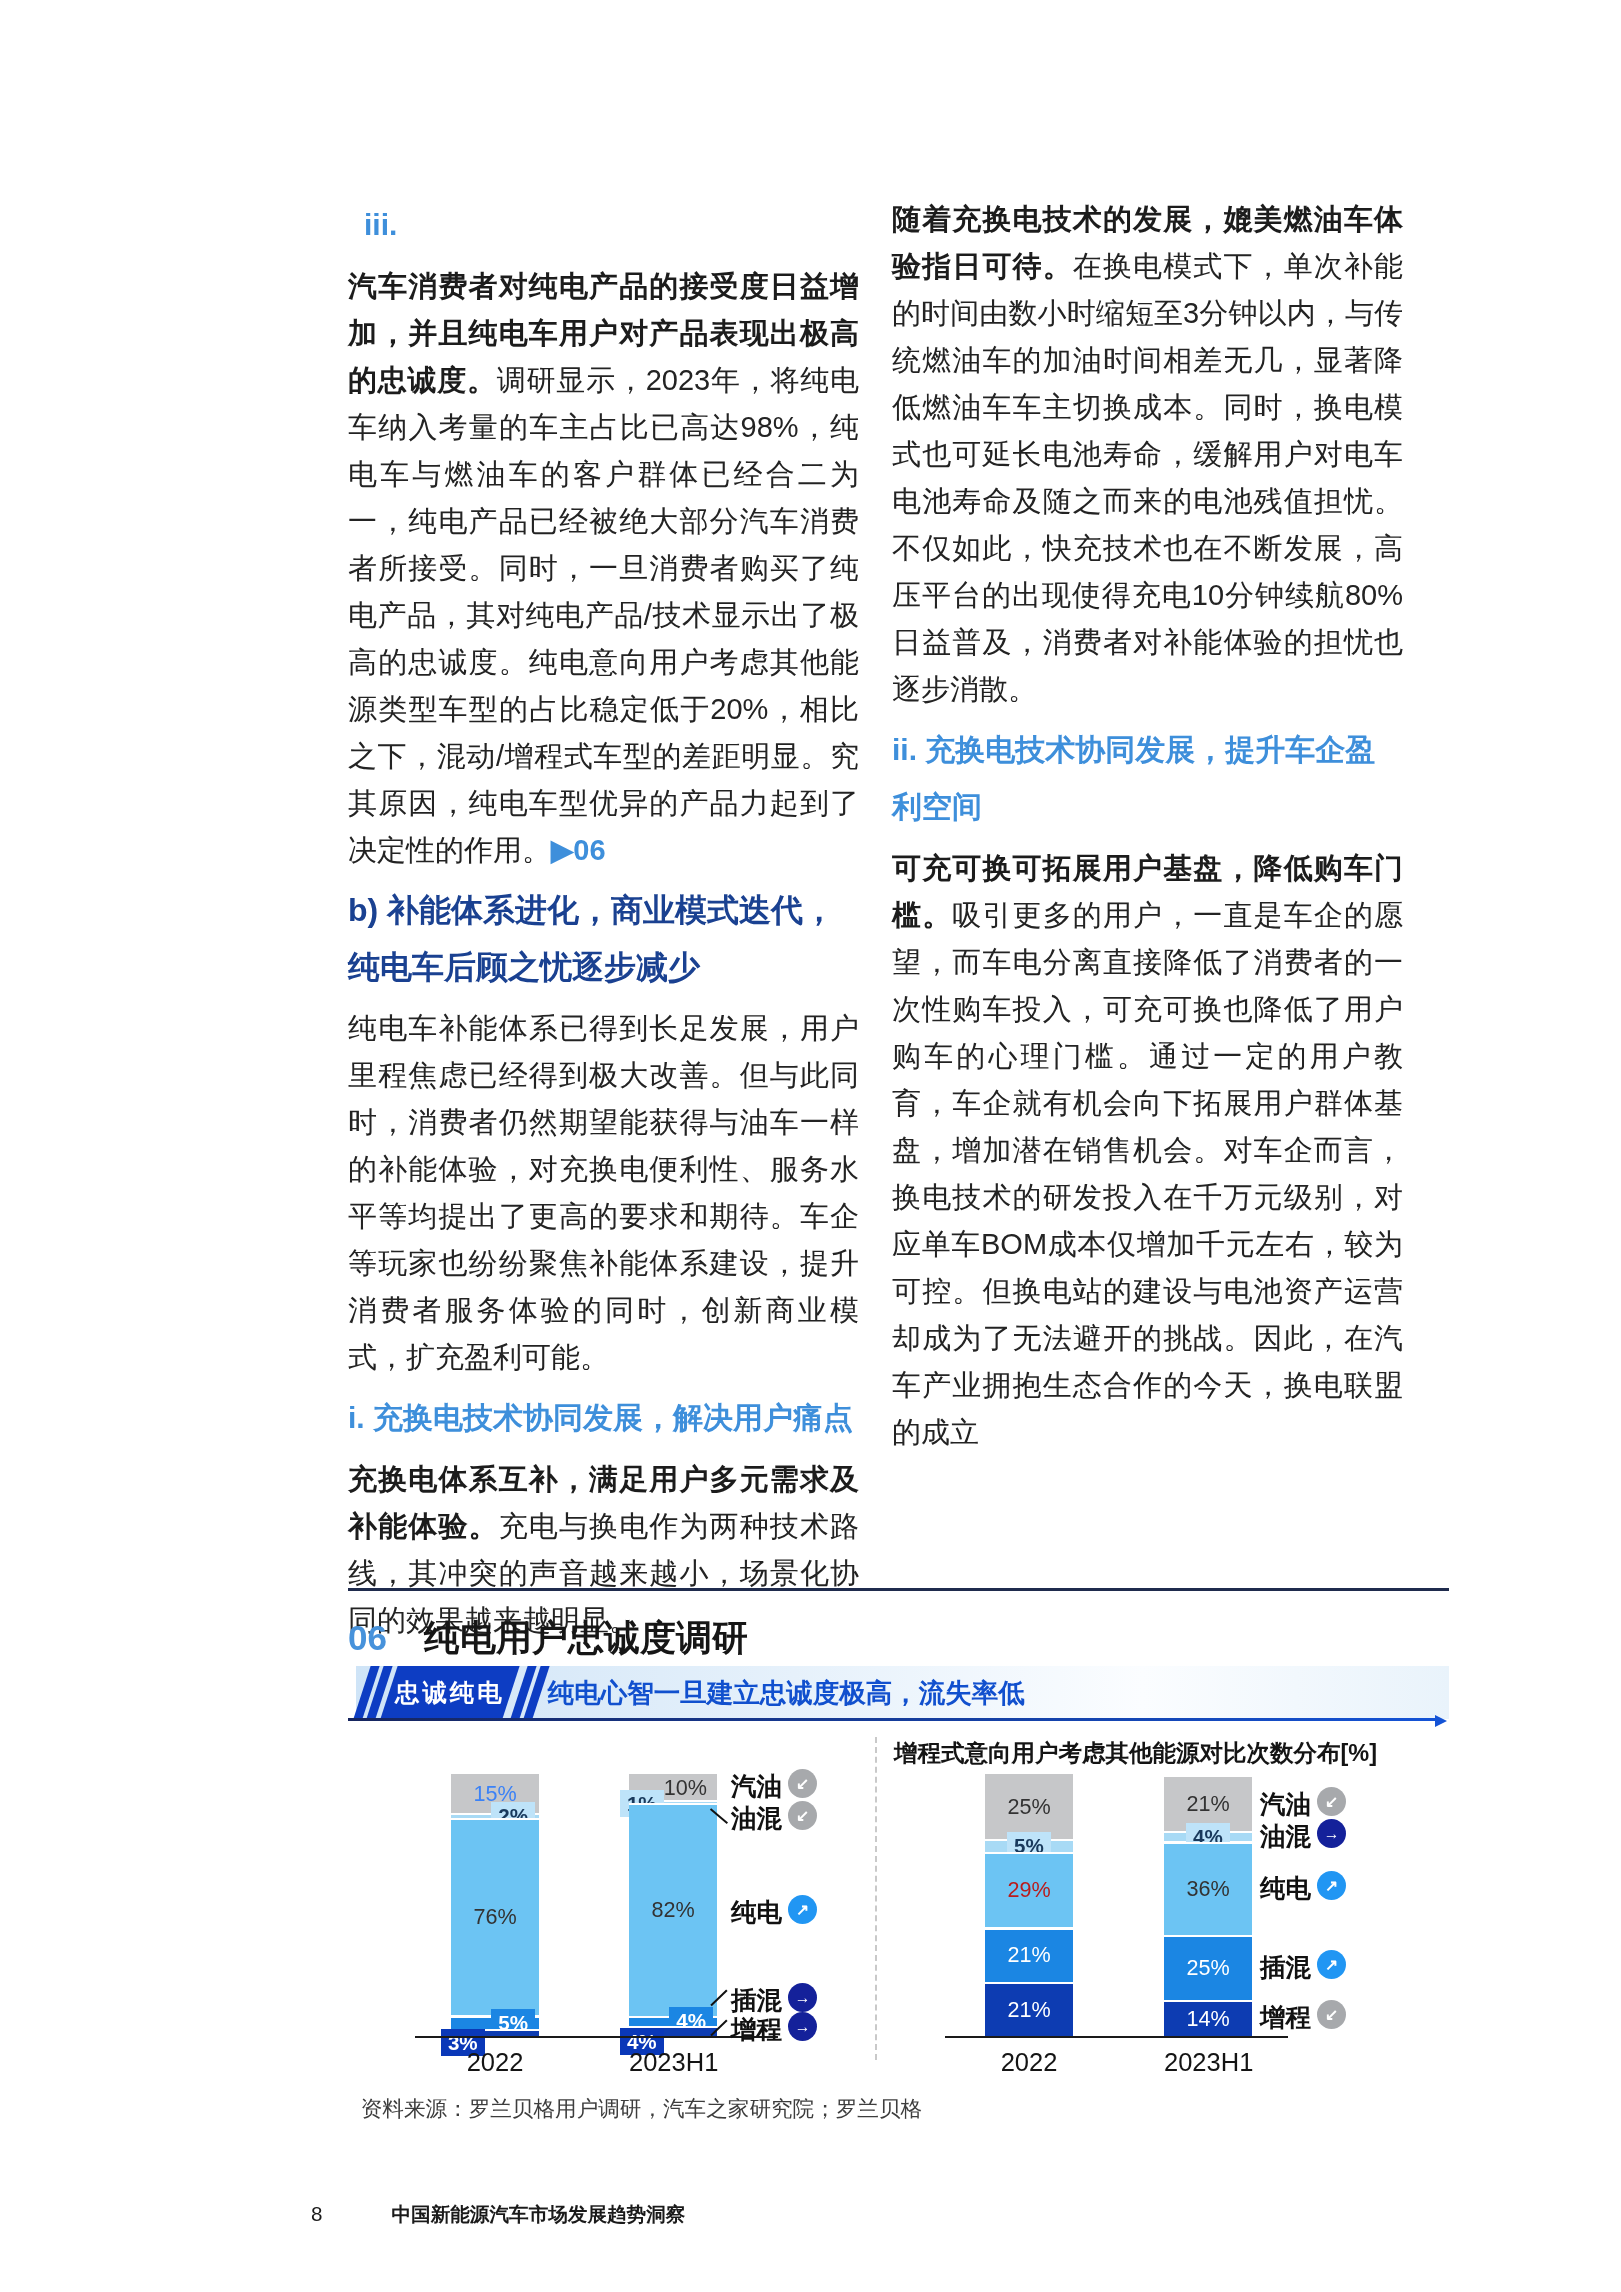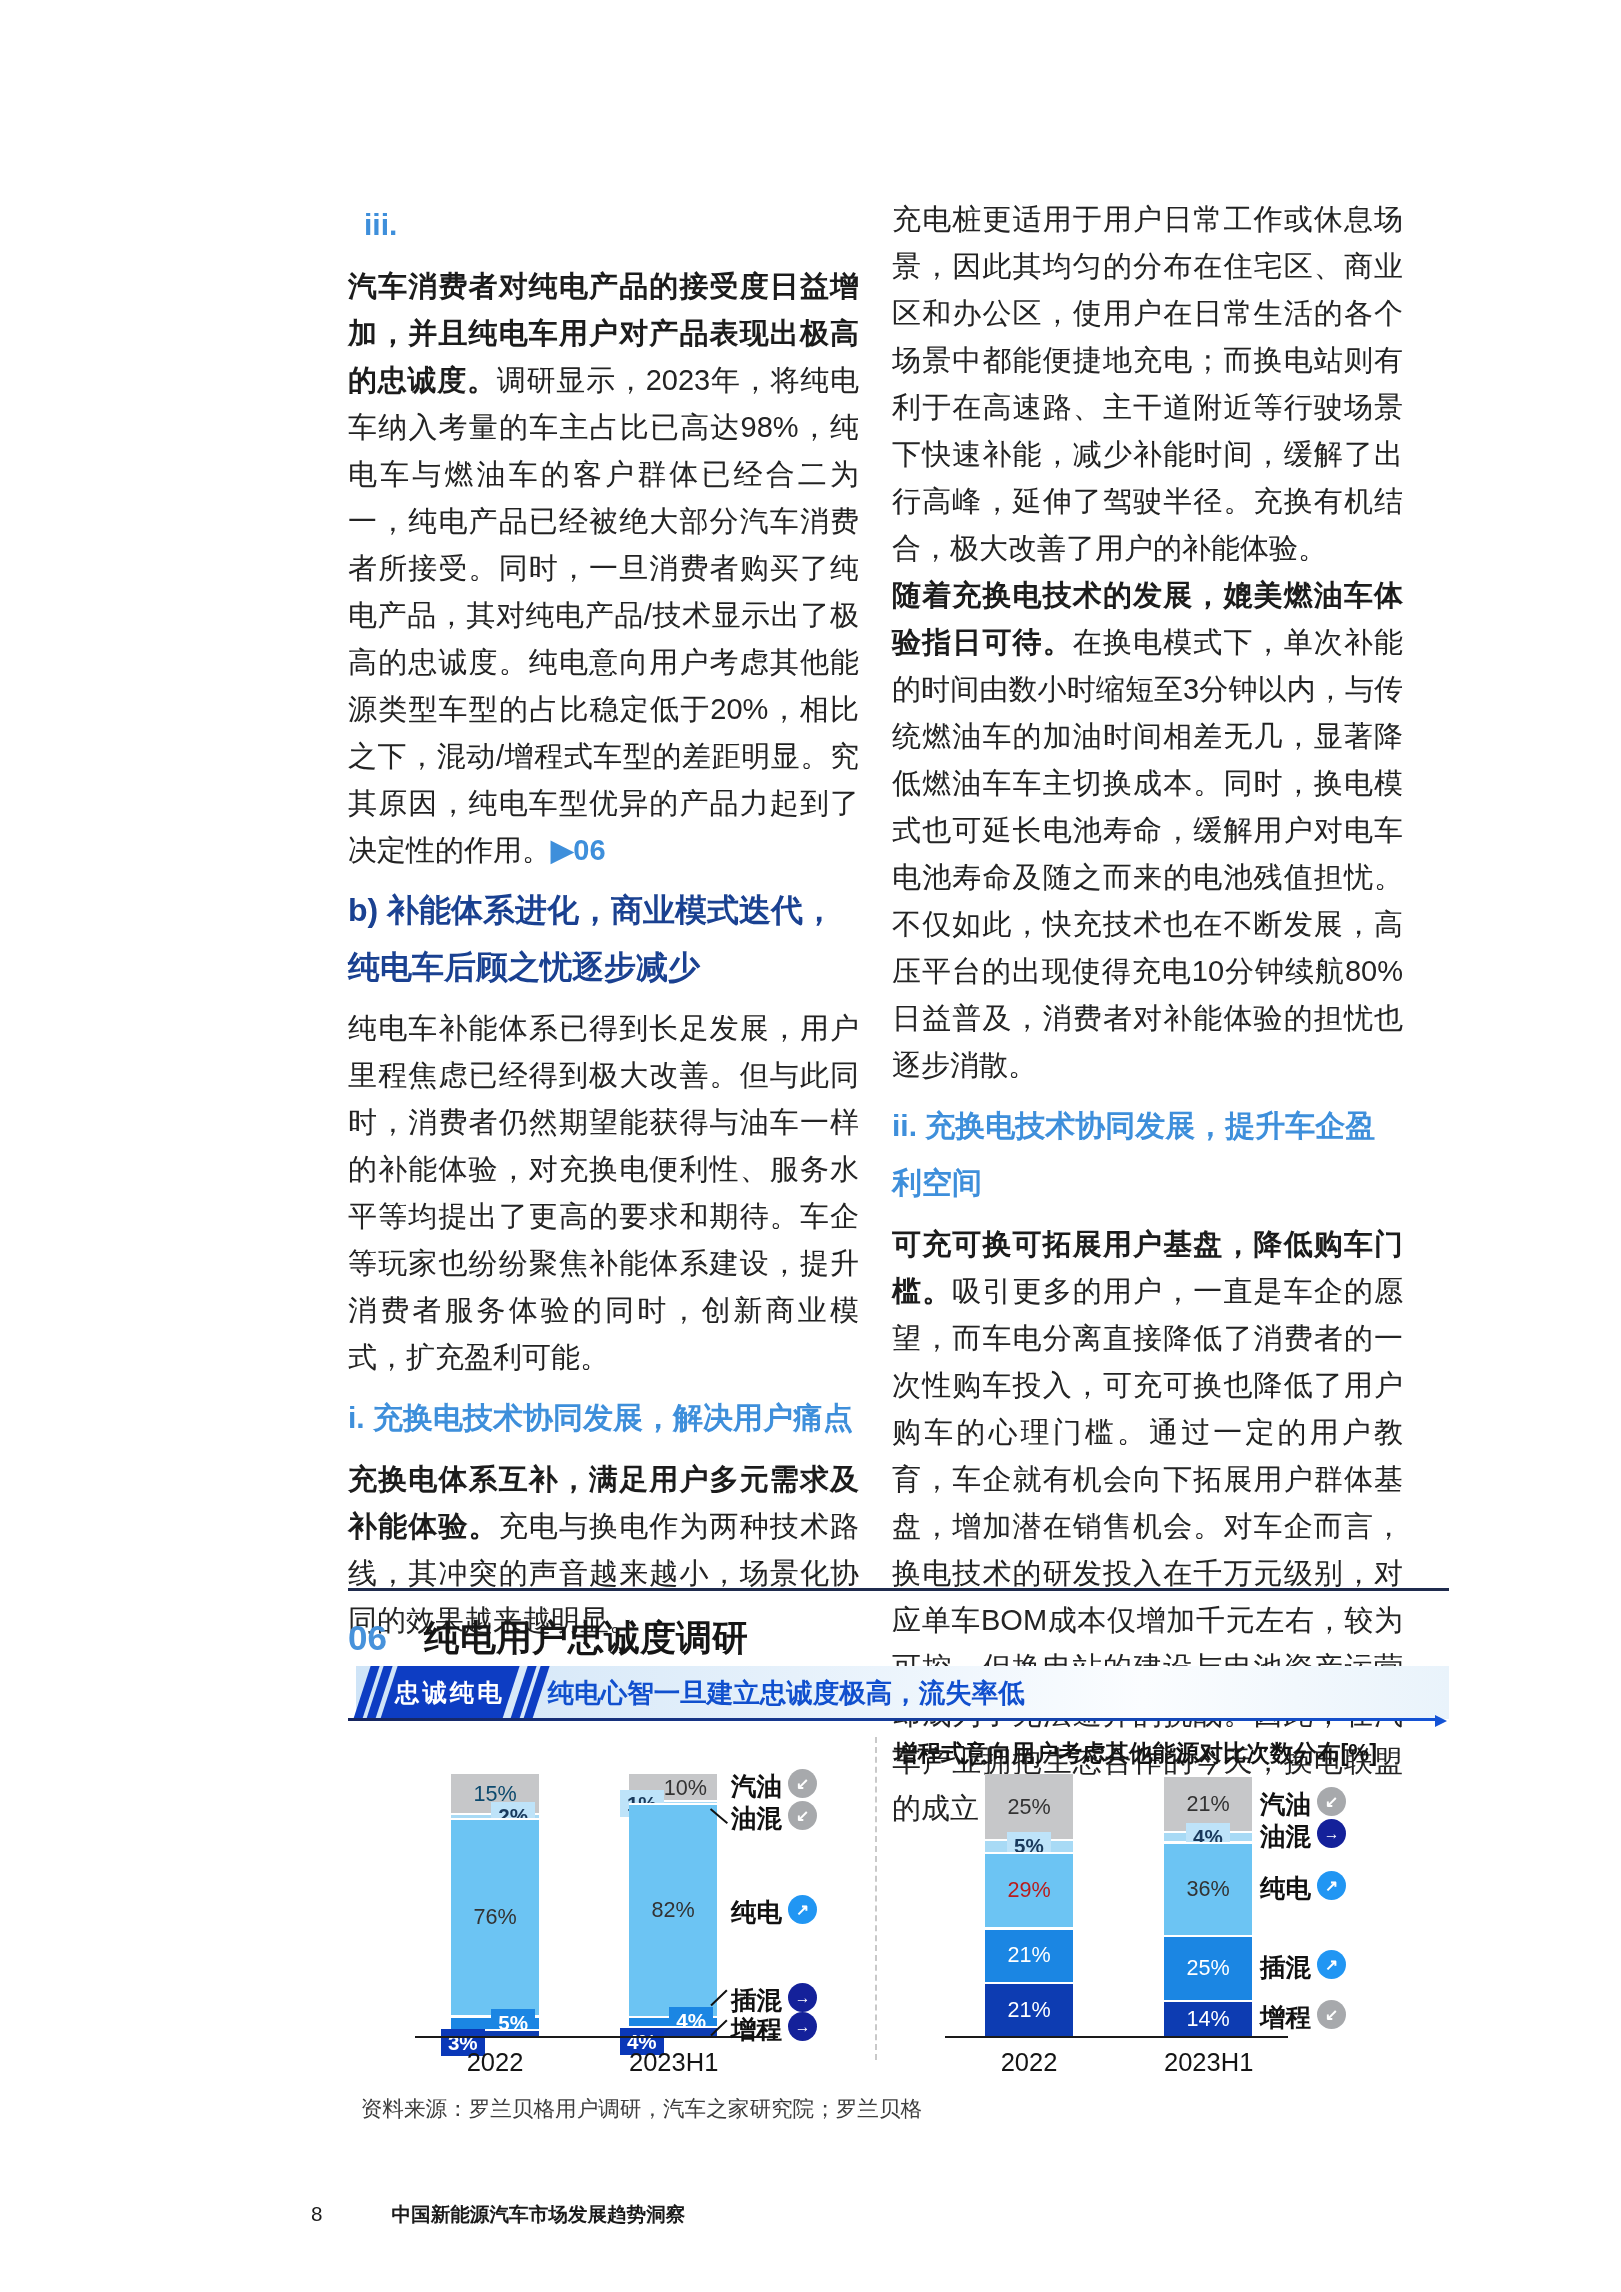--- a/index.html
+++ b/index.html
@@ -73,21 +73,20 @@
         <div class="h-light hang">
           <span class="marker">iii.</span>
         </div>
         <p class="para"><b>汽车消费者对纯电产品的接受度日益增加，并且纯电车用户对产品表现出极高的忠诚度。</b><span>调研显示，2023年，将纯电车纳入考量的车主占比已高达98%，纯电车与燃油车的客户群体已经合二为一，纯电产品已经被绝大部分汽车消费者所接受。同时，一旦消费者购买了纯电产品，其对纯电产品/技术显示出了极高的忠诚度。纯电意向用户考虑其他能源类型车型的占比稳定低于20%，相比之下，混动/增程式车型的差距明显。究其原因，纯电车型优异的产品力起到了决定性的作用。</span><span class="accent">▶06</span></p>
         <div class="h-navy">b) 补能体系进化，商业模式迭代，纯电车后顾之忧逐步减少</div>
         <p class="para"><span>纯电车补能体系已得到长足发展，用户里程焦虑已经得到极大改善。但与此同时，消费者仍然期望能获得与油车一样的补能体验，对充换电便利性、服务水平等均提出了更高的要求和期待。车企等玩家也纷纷聚焦补能体系建设，提升消费者服务体验的同时，创新商业模式，扩充盈利可能。</span></p>
         <div class="h-light">i. 充换电技术协同发展，解决用户痛点</div>
         <p class="para"><b>充换电体系互补，满足用户多元需求及补能体验。</b><span>充电与换电作为两种技术路线，其冲突的声音越来越小，场景化协同的效果越来越明显。</span></p>
       </div>
     <div class="col" id="col-right">
-        <p class="para"><span>充电桩更适用于用户日常工作或休息场景，因此其均匀的分布在住宅区、商业区和办公区，使用户在日常生活的各个场景中都能便捷地充电；而换电站则有利于在高速路、主干道附近等行驶场景下快速补能，减少补能时间，缓解了出行高峰，延伸了驾驶半径。充换有机结合，极大改善了用户的补能体验。</span></p>
         <p class="para"><b>随着充换电技术的发展，媲美燃油车体验指日可待。</b><span>在换电模式下，单次补能的时间由数小时缩短至3分钟以内，与传统燃油车的加油时间相差无几，显著降低燃油车车主切换成本。同时，换电模式也可延长电池寿命，缓解用户对电车电池寿命及随之而来的电池残值担忧。不仅如此，快充技术也在不断发展，高压平台的出现使得充电10分钟续航80%日益普及，消费者对补能体验的担忧也逐步消散。</span></p>
         <div class="h-light">ii. 充换电技术协同发展，提升车企盈利空间</div>
         <p class="para"><b>可充可换可拓展用户基盘，降低购车门槛。</b><span>吸引更多的用户，一直是车企的愿望，而车电分离直接降低了消费者的一次性购车投入，可充可换也降低了用户购车的心理门槛。通过一定的用户教育，车企就有机会向下拓展用户群体基盘，增加潜在销售机会。对车企而言，换电技术的研发投入在千万元级别，对应单车BOM成本仅增加千元左右，较为可控。但换电站的建设与电池资产运营却成为了无法避开的挑战。因此，在汽车产业拥抱生态合作的今天，换电联盟的成立</span></p>
       </div>
   </div>
 
   <div class="figure">
     <div class="rule"></div>
     <div class="fig-header">
       <span class="fig-num">06</span>
@@ -105,21 +104,21 @@
       <div class="banner-text">纯电心智一旦建立忠诚度极高，流失率低</div>
       <div class="underline"></div>
       <div class="u-arrow"></div>
     </div>
 
     <div class="panels">
       <div class="panel-title" style="left:546px">增程式意向用户考虑其他能源对比次数分布[%]</div>
       <div class="divider"></div>
       <div class="chart" id="chart-0" style="left:0;width:519px">
           <div class="seg" style="left: 103px; top: 0.4px; width: 88px; height: 39px; background: rgb(198, 199, 201);"></div>
-          <div class="plab" style="top: 9px; color: #0c4a6e; left: 103px; width: 88px; text-align: center;">15%</div>
+          <div class="plab" style="top: 9px; color: #3b82f6; left: 103px; width: 88px; text-align: center;">15%</div>
           <div class="seg sep" style="left: 103px; top: 39px; width: 88px; height: 5.2px; background: rgb(168, 218, 245);"></div>
           <div class="plab" style="top: 28px; left: 103px; width: 84px; text-align: right;"><span class="chip" style="background: rgb(190, 227, 249); color: rgb(25, 57, 92);">2%</span></div>
           <div class="seg sep" style="left: 103px; top: 44px; width: 88px; height: 197px; background: rgb(108, 196, 243);"></div>
           <div class="plab" style="top: 132px; color: rgb(51, 51, 51); left: 103px; width: 88px; text-align: center;">76%</div>
           <div class="seg sep" style="left: 103px; top: 242px; width: 88px; height: 13px; background: rgb(27, 134, 227);"></div>
           <div class="plab" style="top: 235px; left: 103px; width: 84px; text-align: right;"><span class="chip" style="background: rgb(27, 134, 227); color: rgb(255, 255, 255);">5%</span></div>
           <div class="seg sep" style="left: 103px; top: 255px; width: 88px; height: 7.7px; background: rgb(13, 60, 178);"></div>
           <div class="plab" style="top: 255px; left: 93px; width: 88px; text-align: left;"><span class="chip" style="background: rgb(10, 56, 184); color: rgb(255, 255, 255);">3%</span></div>
           <div class="xlab" style="left: 103px; top: 274px;">2022</div>
           <div class="seg" style="left: 281px; top: 0.4px; width: 88px; height: 26px; background: rgb(198, 199, 201);"></div>

